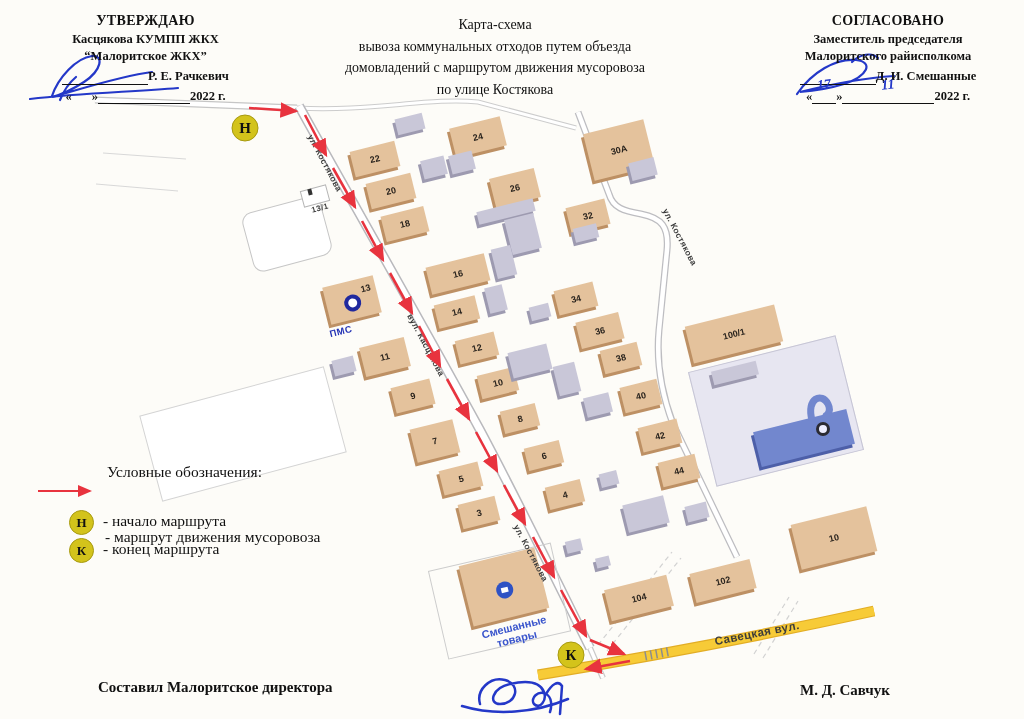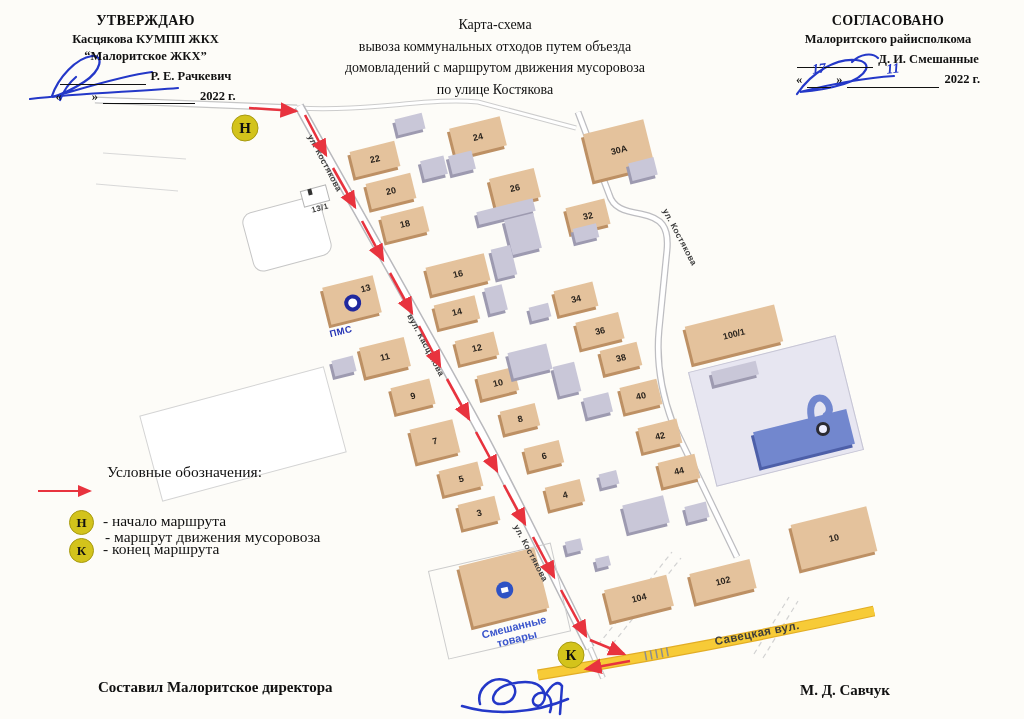--- a/index.html
+++ b/index.html
@@ -2,21 +2,21 @@
 <html style="--beige: #e4c29c; --beigeSide: #bd9064; --gray: #c9c7d8; --graySide: #9d9ab0; --blue: #7287ce; --blueSide: #4d5fa8; --lav: #e7e6f1; --roadYellow: #f7cb37; --routeRed: #e8333e; --markerYellow: #d3c31b;"><head>
 <meta charset="utf-8">
 <style>
   html,body{margin:0;padding:0;background:#888;}
   .page{position:relative;width:1024px;height:719px;background:#fdfcf8;overflow:hidden;
         font-family:"Liberation Serif",serif;color:#141414;}
   .abs{position:absolute;}
   
   .hdr{position:absolute;text-align:center;font-weight:bold;font-size:12.5px;line-height:1.35;color:#111;}
   .hdr .big{font-size:14px;letter-spacing:.3px;}
-  .hdr-row{display:flex;justify-content:center;align-items:flex-end;gap:5px;margin-top:3px;}
+  .hdr-row{display:flex;justify-content:center;align-items:flex-end;margin-top:3px;}
   .uline{display:inline-block;border-bottom:1.3px solid #111;height:13px;}
   .hand{color:#2438c8;font-style:italic;font-weight:bold;font-family:"Liberation Serif",serif;
         font-size:14px;position:absolute;left:50%;transform:translateX(-50%) rotate(-6deg);top:-15px;}
   .slot{position:relative;display:inline-block;}
   .title-blk{position:absolute;text-align:center;font-size:14px;line-height:1.55;color:#111;}
   
   .b{position:absolute;box-sizing:border-box;}
   .b.be{background:var(--beige);box-shadow:-3px 3px 0 var(--beigeSide);}
   .b.gr{background:var(--gray);box-shadow:-3px 3px 0 var(--graySide);}
   .b.bl{background:var(--blue);box-shadow:-3px 3px 0 var(--blueSide);}
@@ -283,20 +283,21 @@
 
   <div class="title-blk" style="left:295px;top:14px;width:400px;">
     <div>Карта-схема</div>
     <div>вывоза коммунальных отходов путем объезда</div>
     <div>домовладений с маршрутом движения мусоровоза</div>
     <div>по улице Костякова</div>
   </div>
 
   <div class="hdr" style="left:762px;top:12px;width:252px;">
     <div class="big">СОГЛАСОВАНО</div>
+    <div>Заместитель председателя</div>
     <div>Малоритского райисполкома</div>
     <div class="hdr-row">
       <span class="uline" style="width:76px;"></span>
       <span>Д. И. Смешанные</span>
     </div>
     <div class="hdr-row">
       <span>«</span>
       <span class="slot uline" style="width:24px;">
         <span class="hand" style="top:-14px;">17</span>
       </span>

